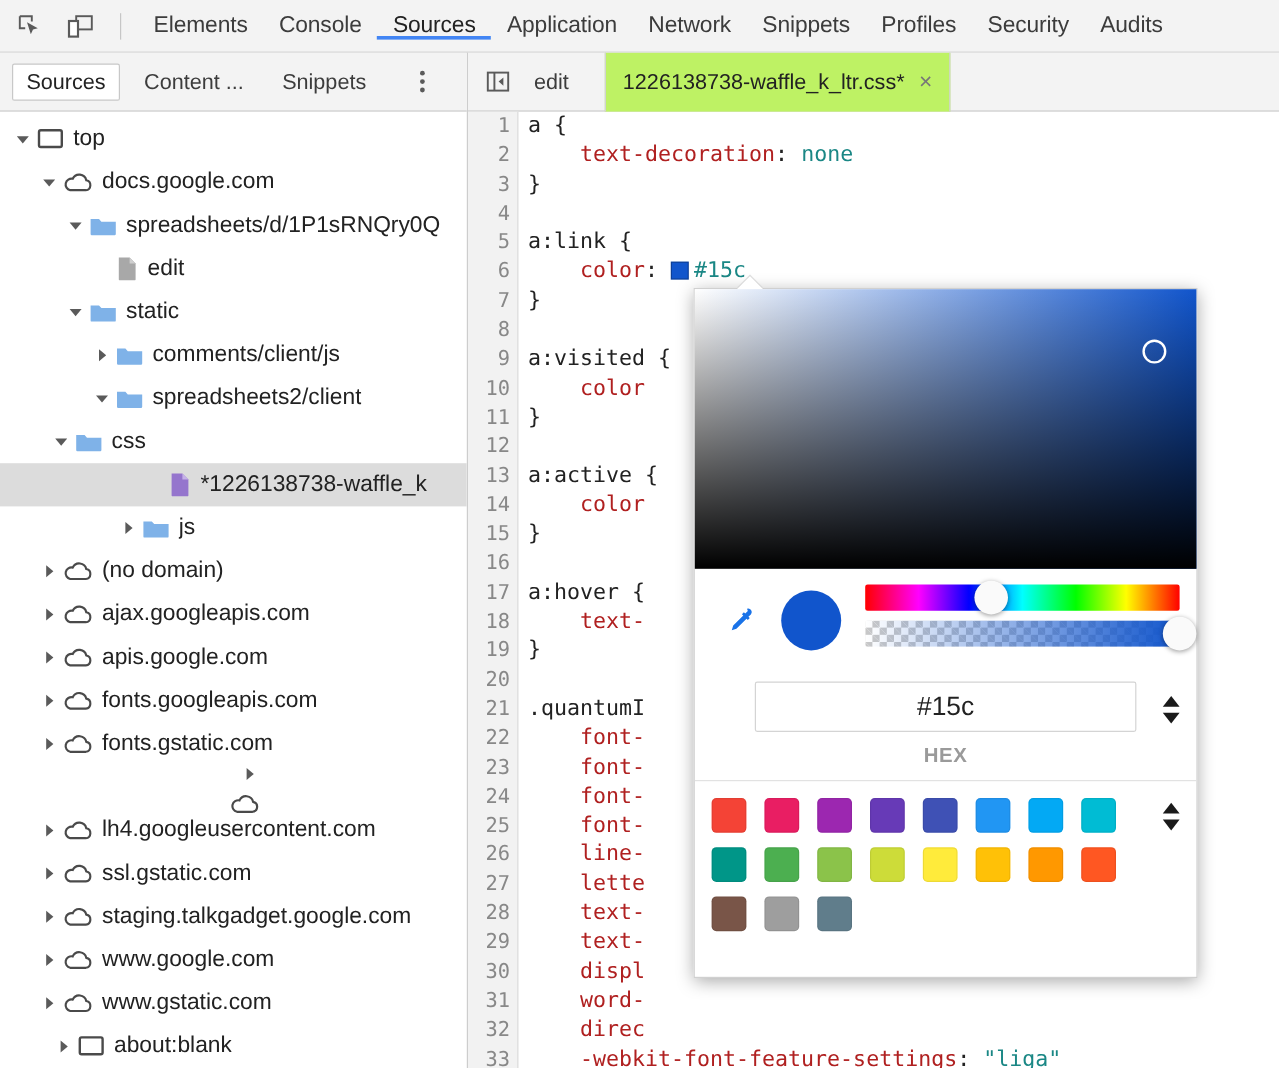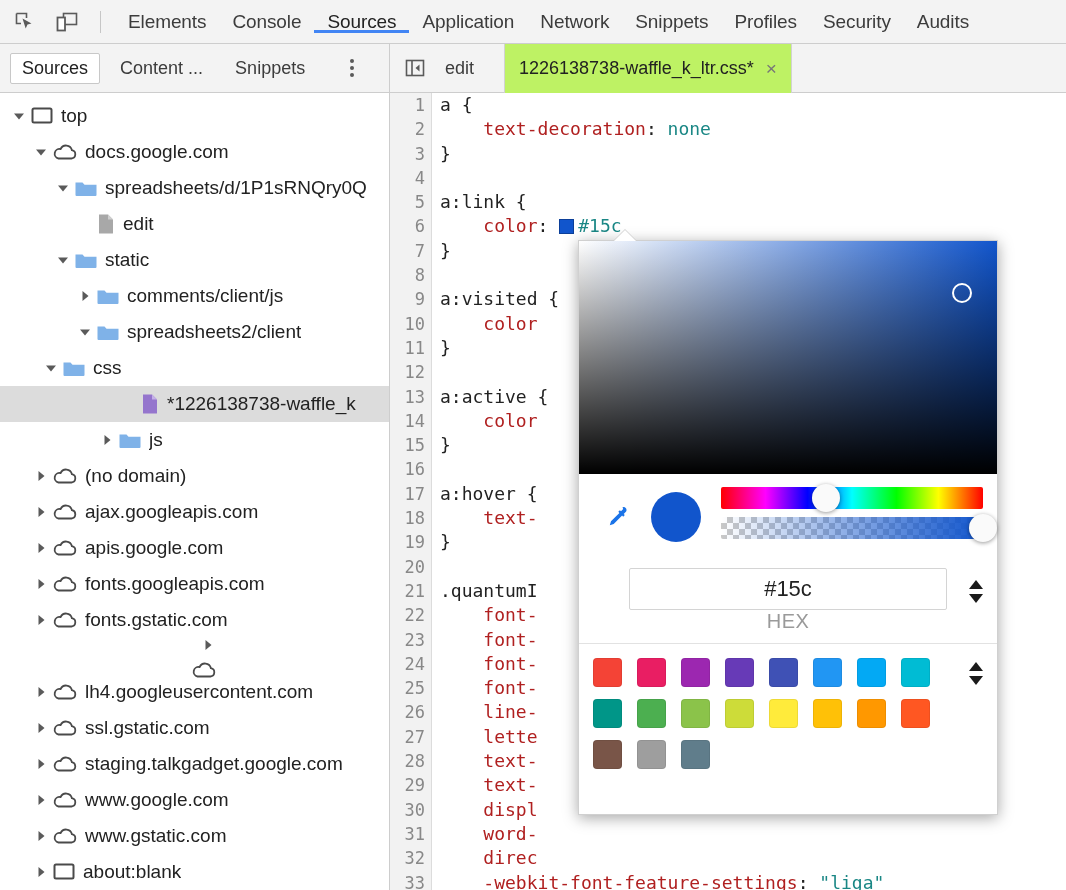--- a/index.html
+++ b/index.html
@@ -185,21 +185,21 @@
   }
   .hexblock { padding: 8px 14px 10px; text-align: center; position: relative; }
   .hexinput {
     width: 318px; height: 42px; line-height: 42px;
     border: 1px solid #d4d4d4; border-radius: 2px;
     font-size: 22px; color: #222; text-align: center;
     background: #fff; box-sizing: border-box;
     margin: 0 auto; display: block;
     font-family: "Liberation Sans", sans-serif;
   }
-  .hexlabel { font-size: 20px; color: #9a9a9a; margin-top: 0; letter-spacing: .5px; }
+  .hexlabel { font-size: 17px; color: #9a9a9a; margin-top: 10px; letter-spacing: .5px; font-weight: bold; }
   .spinner {
     position: absolute; right: 14px; top: 20px;
     display: flex; flex-direction: column; align-items: center; cursor: pointer;
   }
   .spinner .up, .spinner .down { width: 0; height: 0; border-left: 7px solid transparent; border-right: 7px solid transparent; }
   .spinner .up { border-bottom: 9px solid #1a1a1a; margin-bottom: 5px; }
   .spinner .down { border-top: 9px solid #1a1a1a; }
   .palette {
     border-top: 1px solid #e2e2e2; padding: 14px 14px 10px;
     position: relative; box-sizing: border-box;
@@ -517,21 +517,21 @@
               <path d="M4.5 2l6 5-6 5z" fill="#5a5a5a"></path>
             </svg>
           </span>
           <span class="ticon">
             <svg width="26" height="20" viewBox="0 0 26 20">
               <path d="M6.5 16.5h13a4.2 4.2 0 0 0 .4-8.3 6 6 0 0 0-11.3-1.2A4.2 4.2 0 0 0 6.5 16.5z" fill="#fff" stroke="#4a4a4a" stroke-width="1.8"></path>
             </svg>
           </span>
           <span class="tlabel">www.gstatic.com</span>
         </div>
-        <div class="trow" style="padding-left: 30px;">
+        <div class="trow" style="padding-left: 42px;">
           <span class="tw">
             <svg width="14" height="14" viewBox="0 0 14 14">
               <path d="M4.5 2l6 5-6 5z" fill="#5a5a5a"></path>
             </svg>
           </span>
           <span class="ticon">
             <svg width="24" height="20" viewBox="0 0 24 20">
               <rect x="2.5" y="2.5" width="19" height="14" rx="1.5" fill="#fff" stroke="#4a4a4a" stroke-width="2"></rect>
             </svg>
           </span>

